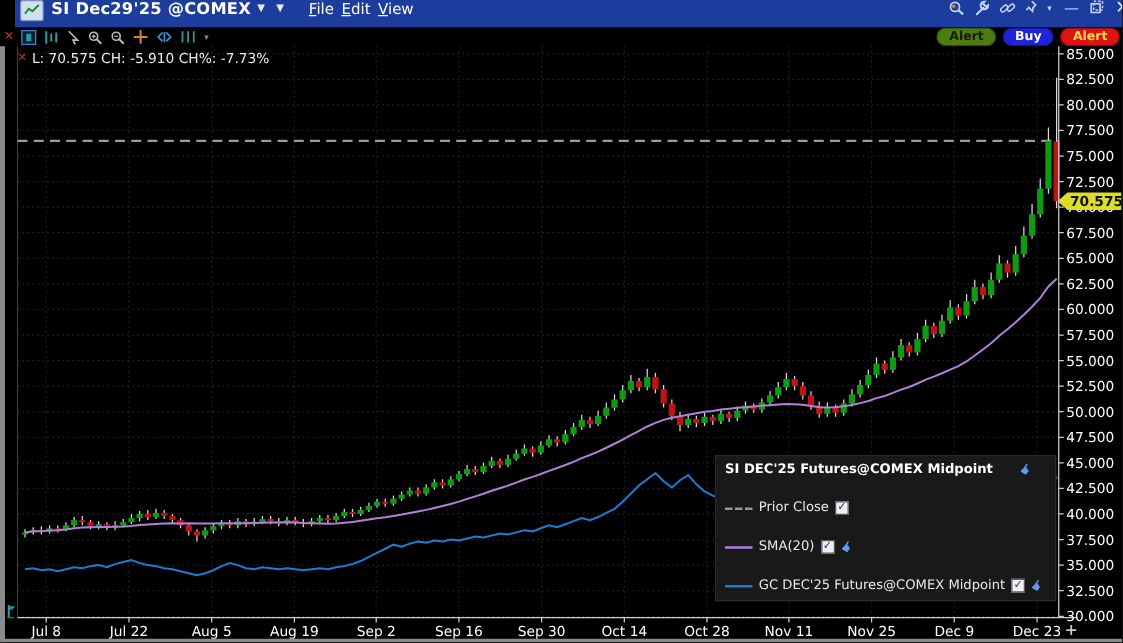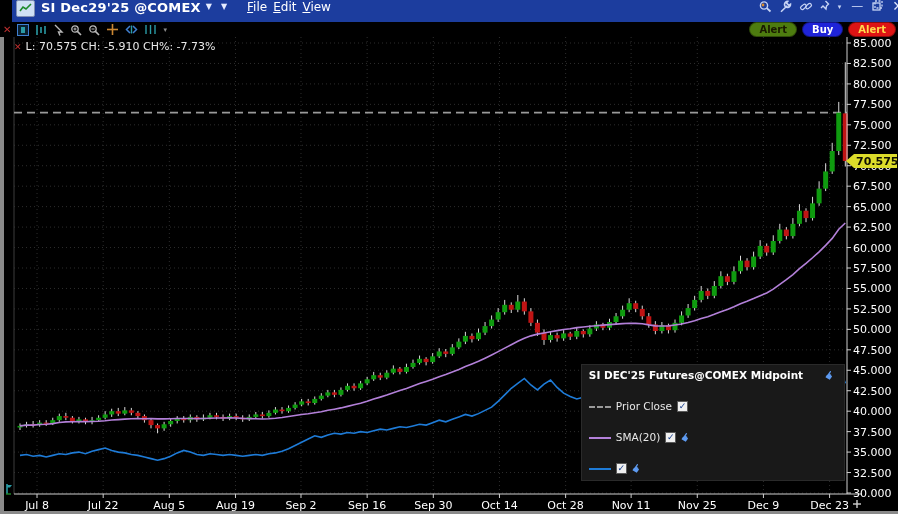--- a/index.html
+++ b/index.html
@@ -574,20 +574,21 @@
         <span class="checkbox">✓</span>
       </div>
       <div class="legend-row">
         <span class="lg-sample" id="smp1" style="border-top-color: rgb(179, 128, 217);"></span>
         <span>SMA(20)</span>
         <span class="checkbox">✓</span>
         <span class="hand">☛</span>
       </div>
       <div class="legend-row">
         <span class="lg-sample" id="smp2" style="border-top-color: rgb(30, 123, 215);"></span>
+        <span>GC DEC'25 Futures@COMEX Midpoint</span>
         <span class="checkbox">✓</span>
         <span class="hand">☛</span>
       </div>
     </div>
 
     <span class="bl-glyph">
       <svg width="9" height="12" viewBox="0 0 9 12">
           <line x1="2" y1="1" x2="2" y2="11" stroke="#2a9ba5" stroke-width="1.6"></line>
           <path d="M2 2 L7 2 L5 4.5 L2 4.5" fill="#2a9ba5"></path>
           <line x1="1" y1="11" x2="6" y2="11" stroke="#1d8a2a" stroke-width="1.4"></line>

